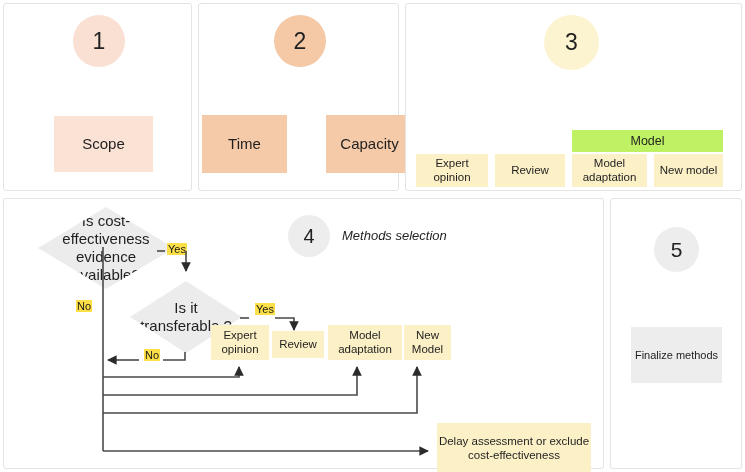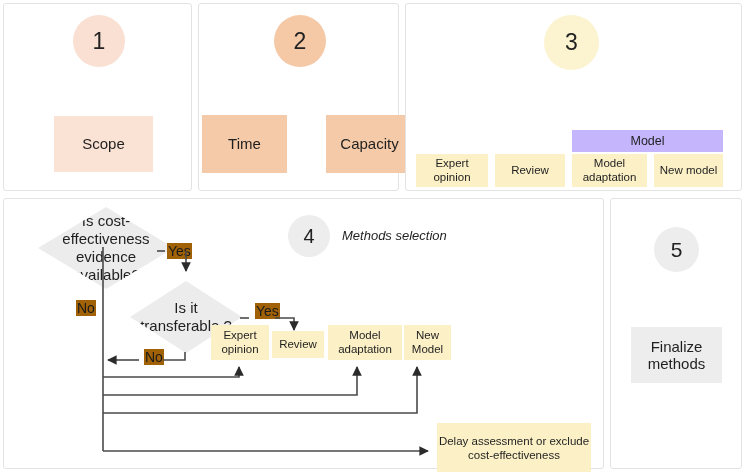--- a/index.html
+++ b/index.html
@@ -58,23 +58,23 @@
     text-align: center;
     font-size: 15px;
     color: #1f1f1f;
     line-height: 1.2;
     clip-path: polygon(50% 0%, 100% 50%, 50% 100%, 0% 50%);
     background: #ececec;
   }
   .diamond span { display: block; width: 88%; }
   .edge-label {
     position: absolute;
-    font-size: 14px;
+    font-size: 11px;
     color: #1a1a1a;
-    background: #a16207;
+    background: #fde047;
     padding: 0 1px;
     white-space: nowrap;
   }
   .sec-title {
     position: absolute;
     font-size: 13px;
     font-style: italic;
     color: #1f1f1f;
     white-space: nowrap;
   }
@@ -98,21 +98,21 @@
 
   <div class="panel" style="left:198px; top:3px; width:201px; height:188px;">
     <div class="step-circle" style="left:75px; top:11px; width:52px; height:52px; background:#f5c8a6;">2</div>
     <div class="box" style="left:3px; top:111px; width:85px; height:58px; background:#f4caa8;">Time</div>
     <div class="box" style="left:101px; top:111px; width:87px; height:58px; background:#f4caa8;margin-left:26px;">Capacity</div>
   </div>
 
   <div class="panel" style="left:405px; top:3px; width:337px; height:188px;">
     <div class="step-circle" style="left:138px; top:11px; width:55px; height:55px; background:#fcf3d0;">3</div>
 
-    <div class="box mid" style="left:166px; top:126px; width:151px; height:22px; background:#c4b5fd;">Model</div>
+    <div class="box mid" style="left:166px; top:126px; width:151px; height:22px; background:#bef264;">Model</div>
 
     <div class="box small" style="left:10px; top:150px; width:72px; height:33px; background:#fcf0c7;">Expert opinion</div>
     <div class="box small" style="left:89px; top:150px; width:70px; height:33px; background:#fcf0c7;">Review</div>
     <div class="box small" style="left:166px; top:150px; width:75px; height:33px; background:#fcf0c7;">Model adaptation</div>
     <div class="box small" style="left:248px; top:150px; width:69px; height:33px; background:#fcf0c7;">New model</div>
   </div>
 
   <div class="panel" style="left:3px; top:198px; width:601px; height:271px;">
 
     <div class="step-circle" style="left:284px; top:16px; width:42px; height:42px; background:#ededed; font-size:20px;">4</div>
@@ -133,21 +133,21 @@
     <div class="box small" style="left:207px; top:126px; width:58px; height:35px; background:#fcf0c7;">Expert opinion</div>
     <div class="box small" style="left:268px; top:132px; width:52px; height:27px; background:#fcf0c7;">Review</div>
     <div class="box small" style="left:324px; top:126px; width:74px; height:35px; background:#fcf0c7;">Model adaptation</div>
     <div class="box small" style="left:400px; top:126px; width:47px; height:35px; background:#fcf0c7;">New Model</div>
 
     <div class="box small" style="left:433px; top:207px; width:154px; height:51px; background:#fcf0c7;margin-top:17px;">Delay assessment or exclude cost-effectiveness</div>
   </div>
 
   <div class="panel" style="left:610px; top:198px; width:132px; height:271px;">
     <div class="step-circle" style="left:43px; top:28px; width:45px; height:45px; background:#ededed; font-size:21px;">5</div>
-    <div class="box" style="left:20px; top:128px; width:91px; height:56px; background:#ededed; font-size:15px;">Finalize methods</div>
+    <div class="box" style="left:20px; top:128px; width:91px; height:56px; background:#ededed; font-size:11px;">Finalize methods</div>
   </div>
 
   <svg class="wires" viewBox="0 0 745 472">
     <defs>
       <marker id="arr" markerWidth="7" markerHeight="7" refX="5.4" refY="3" orient="auto" markerUnits="strokeWidth">
         <path d="M0,0 L6,3 L0,6 z" fill="#2b2b2b"></path>
       </marker>
     </defs>
     <g stroke="#4a4a4a" stroke-width="1.6" fill="none">
 

